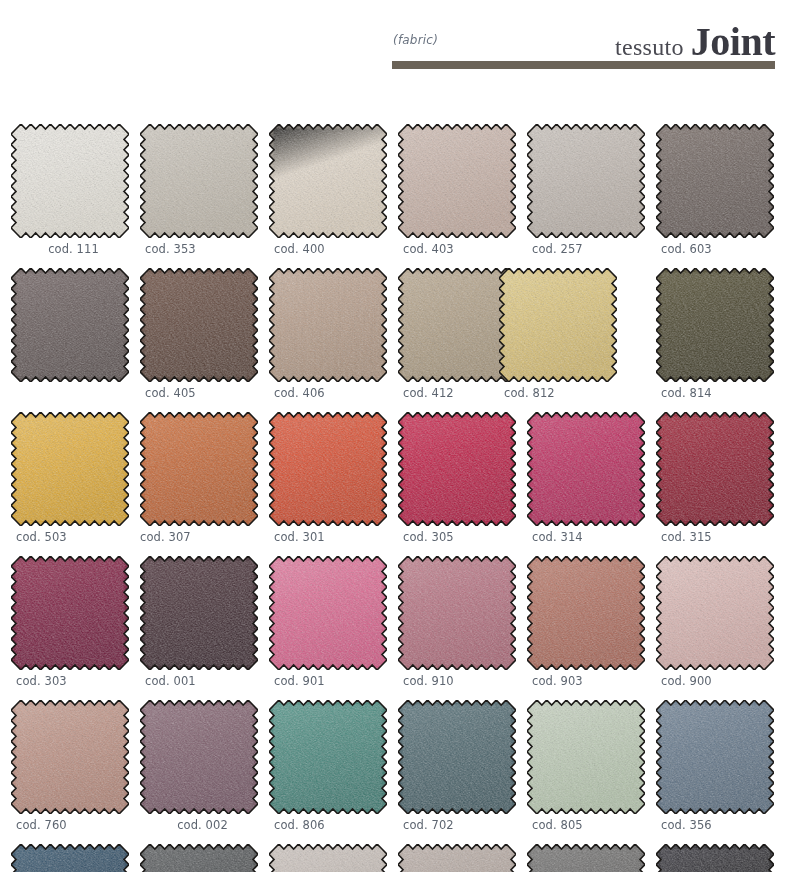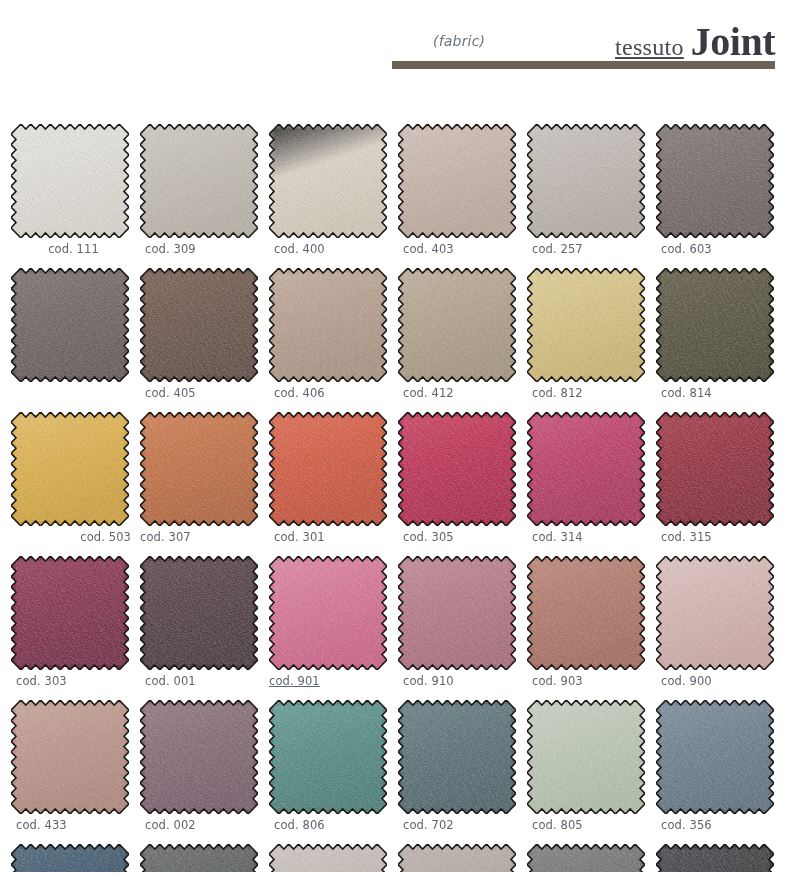--- a/index.html
+++ b/index.html
@@ -24,41 +24,39 @@
     top: 26px;
     width: 383px;
     height: 44px;
   }
   #header-fabric-tag {
     position: absolute;
     left: 1px;
     top: 7px;
     font-family: "DejaVu Sans", sans-serif;
     font-style: italic;
-    font-size: 14px;
+    font-size: 12px;
     letter-spacing: 0.2px;
     color: #6a7380;
     white-space: nowrap;
-    margin-left: 40px;
   }
   #header-brand {
     position: absolute;
     right: 0px;
     top: -4px;
     white-space: nowrap;
     line-height: 1;
   }
   #header-brand-tessuto {
     font-family: "Liberation Serif", "DejaVu Serif", serif;
     font-size: 24px;
     font-weight: 400;
     color: #4a4a52;
     letter-spacing: 0.3px;
     vertical-align: baseline;
-    text-decoration: underline;
   }
   #header-brand-joint {
     font-family: "Liberation Serif", "DejaVu Serif", serif;
     font-size: 40px;
     font-weight: 700;
     color: #3a3a42;
     letter-spacing: -0.5px;
     margin-left: 7px;
     vertical-align: baseline;
   }
@@ -192,21 +190,21 @@
   </defs>
   <path d="M 5 5 L 9.91 0 L 14.82 5 L 19.73 0 L 24.64 5 L 29.55 0 L 34.45 5 L 39.36 0 L 44.27 5 L 49.18 0 L 54.09 5 L 59.00 0 L 63.91 5 L 68.82 0 L 73.73 5 L 78.64 0 L 83.55 5 L 88.45 0 L 93.36 5 L 98.27 0 L 103.18 5 L 108.09 0 L 113.00 5 L 118 10.20 L 113 15.40 L 118 20.60 L 113 25.80 L 118 31.00 L 113 36.20 L 118 41.40 L 113 46.60 L 118 51.80 L 113 57.00 L 118 62.20 L 113 67.40 L 118 72.60 L 113 77.80 L 118 83.00 L 113 88.20 L 118 93.40 L 113 98.60 L 118 103.80 L 113 109.00 L 108.09 114 L 103.18 109 L 98.27 114 L 93.36 109 L 88.45 114 L 83.55 109 L 78.64 114 L 73.73 109 L 68.82 114 L 63.91 109 L 59.00 114 L 54.09 109 L 49.18 114 L 44.27 109 L 39.36 114 L 34.45 109 L 29.55 114 L 24.64 109 L 19.73 114 L 14.82 109 L 9.91 114 L 5.00 109 L 0 103.80 L 5 98.60 L 0 93.40 L 5 88.20 L 0 83.00 L 5 77.80 L 0 72.60 L 5 67.40 L 0 62.20 L 5 57.00 L 0 51.80 L 5 46.60 L 0 41.40 L 5 36.20 L 0 31.00 L 5 25.80 L 0 20.60 L 5 15.40 L 0 10.20 L 5 5.00 Z" fill="url(#gr2)"></path>
   <g clip-path="url(#cl2)">
     <rect x="0" y="0" width="118" height="114" fill="#d8d2c8" filter="url(#wv2)" opacity="0.85"></rect>
     <rect x="0" y="0" width="118" height="114" fill="#b8b0a2" filter="url(#wv2)" opacity="0.45" transform="translate(1.5,1.5)"></rect>
     <rect x="0" y="0" width="118" height="114" fill="none" stroke="#b8b0a2" stroke-width="9" opacity="0.22"></rect>
   </g>
   <path d="M 5 5 L 9.91 0 L 14.82 5 L 19.73 0 L 24.64 5 L 29.55 0 L 34.45 5 L 39.36 0 L 44.27 5 L 49.18 0 L 54.09 5 L 59.00 0 L 63.91 5 L 68.82 0 L 73.73 5 L 78.64 0 L 83.55 5 L 88.45 0 L 93.36 5 L 98.27 0 L 103.18 5 L 108.09 0 L 113.00 5 L 118 10.20 L 113 15.40 L 118 20.60 L 113 25.80 L 118 31.00 L 113 36.20 L 118 41.40 L 113 46.60 L 118 51.80 L 113 57.00 L 118 62.20 L 113 67.40 L 118 72.60 L 113 77.80 L 118 83.00 L 113 88.20 L 118 93.40 L 113 98.60 L 118 103.80 L 113 109.00 L 108.09 114 L 103.18 109 L 98.27 114 L 93.36 109 L 88.45 114 L 83.55 109 L 78.64 114 L 73.73 109 L 68.82 114 L 63.91 109 L 59.00 114 L 54.09 109 L 49.18 114 L 44.27 109 L 39.36 114 L 34.45 109 L 29.55 114 L 24.64 109 L 19.73 114 L 14.82 109 L 9.91 114 L 5.00 109 L 0 103.80 L 5 98.60 L 0 93.40 L 5 88.20 L 0 83.00 L 5 77.80 L 0 72.60 L 5 67.40 L 0 62.20 L 5 57.00 L 0 51.80 L 5 46.60 L 0 41.40 L 5 36.20 L 0 31.00 L 5 25.80 L 0 20.60 L 5 15.40 L 0 10.20 L 5 5.00 Z" fill="none" stroke="#1c1a18" stroke-width="1.6" stroke-linejoin="miter"></path>
 </svg>
         </div>
-        <div class="swatch-label" style="margin-left: 5px; color: rgb(93, 101, 112);">cod. 309</div>
+        <div class="swatch-label" style="margin-left: 5px; color: rgb(93, 101, 112);">cod. 353</div>
       </div>
       <div class="swatch-cell" style="left: 269px;">
         <div class="swatch-chip">
 <svg viewBox="0 0 118 114" xmlns="http://www.w3.org/2000/svg" shape-rendering="geometricPrecision">
   <defs>
     <filter id="wv3" x="0" y="0" width="100%" height="100%">
       <feTurbulence type="fractalNoise" baseFrequency="0.55 0.85" numOctaves="3" seed="24" result="n"></feTurbulence>
       <feColorMatrix in="n" type="saturate" values="0" result="ng"></feColorMatrix>
       <feComponentTransfer in="ng" result="nc">
         <feFuncA type="linear" slope="0.55" intercept="0"></feFuncA>
@@ -452,21 +450,21 @@
   <g clip-path="url(#cl10)">
     <rect x="0" y="0" width="118" height="114" fill="#c3b197" filter="url(#wv10)" opacity="0.85"></rect>
     <rect x="0" y="0" width="118" height="114" fill="#a08e72" filter="url(#wv10)" opacity="0.45" transform="translate(1.5,1.5)"></rect>
     <rect x="0" y="0" width="118" height="114" fill="none" stroke="#a08e72" stroke-width="9" opacity="0.22"></rect>
   </g>
   <path d="M 5 5 L 9.91 0 L 14.82 5 L 19.73 0 L 24.64 5 L 29.55 0 L 34.45 5 L 39.36 0 L 44.27 5 L 49.18 0 L 54.09 5 L 59.00 0 L 63.91 5 L 68.82 0 L 73.73 5 L 78.64 0 L 83.55 5 L 88.45 0 L 93.36 5 L 98.27 0 L 103.18 5 L 108.09 0 L 113.00 5 L 118 10.20 L 113 15.40 L 118 20.60 L 113 25.80 L 118 31.00 L 113 36.20 L 118 41.40 L 113 46.60 L 118 51.80 L 113 57.00 L 118 62.20 L 113 67.40 L 118 72.60 L 113 77.80 L 118 83.00 L 113 88.20 L 118 93.40 L 113 98.60 L 118 103.80 L 113 109.00 L 108.09 114 L 103.18 109 L 98.27 114 L 93.36 109 L 88.45 114 L 83.55 109 L 78.64 114 L 73.73 109 L 68.82 114 L 63.91 109 L 59.00 114 L 54.09 109 L 49.18 114 L 44.27 109 L 39.36 114 L 34.45 109 L 29.55 114 L 24.64 109 L 19.73 114 L 14.82 109 L 9.91 114 L 5.00 109 L 0 103.80 L 5 98.60 L 0 93.40 L 5 88.20 L 0 83.00 L 5 77.80 L 0 72.60 L 5 67.40 L 0 62.20 L 5 57.00 L 0 51.80 L 5 46.60 L 0 41.40 L 5 36.20 L 0 31.00 L 5 25.80 L 0 20.60 L 5 15.40 L 0 10.20 L 5 5.00 Z" fill="none" stroke="#1c1a18" stroke-width="1.6" stroke-linejoin="miter"></path>
 </svg>
         </div>
         <div class="swatch-label" style="margin-left: 5px; color: rgb(93, 101, 112);">cod. 412</div>
       </div>
-      <div class="swatch-cell" style="left: 527px;">
+      <div class="swatch-cell" style="left: 499px;">
         <div class="swatch-chip">
 <svg viewBox="0 0 118 114" xmlns="http://www.w3.org/2000/svg" shape-rendering="geometricPrecision">
   <defs>
     <filter id="wv11" x="0" y="0" width="100%" height="100%">
       <feTurbulence type="fractalNoise" baseFrequency="0.55 0.85" numOctaves="3" seed="80" result="n"></feTurbulence>
       <feColorMatrix in="n" type="saturate" values="0" result="ng"></feColorMatrix>
       <feComponentTransfer in="ng" result="nc">
         <feFuncA type="linear" slope="0.55" intercept="0"></feFuncA>
       </feComponentTransfer>
       <feComposite in="nc" in2="SourceGraphic" operator="in"></feComposite>
@@ -548,21 +546,21 @@
   </defs>
   <path d="M 5 5 L 9.91 0 L 14.82 5 L 19.73 0 L 24.64 5 L 29.55 0 L 34.45 5 L 39.36 0 L 44.27 5 L 49.18 0 L 54.09 5 L 59.00 0 L 63.91 5 L 68.82 0 L 73.73 5 L 78.64 0 L 83.55 5 L 88.45 0 L 93.36 5 L 98.27 0 L 103.18 5 L 108.09 0 L 113.00 5 L 118 10.20 L 113 15.40 L 118 20.60 L 113 25.80 L 118 31.00 L 113 36.20 L 118 41.40 L 113 46.60 L 118 51.80 L 113 57.00 L 118 62.20 L 113 67.40 L 118 72.60 L 113 77.80 L 118 83.00 L 113 88.20 L 118 93.40 L 113 98.60 L 118 103.80 L 113 109.00 L 108.09 114 L 103.18 109 L 98.27 114 L 93.36 109 L 88.45 114 L 83.55 109 L 78.64 114 L 73.73 109 L 68.82 114 L 63.91 109 L 59.00 114 L 54.09 109 L 49.18 114 L 44.27 109 L 39.36 114 L 34.45 109 L 29.55 114 L 24.64 109 L 19.73 114 L 14.82 109 L 9.91 114 L 5.00 109 L 0 103.80 L 5 98.60 L 0 93.40 L 5 88.20 L 0 83.00 L 5 77.80 L 0 72.60 L 5 67.40 L 0 62.20 L 5 57.00 L 0 51.80 L 5 46.60 L 0 41.40 L 5 36.20 L 0 31.00 L 5 25.80 L 0 20.60 L 5 15.40 L 0 10.20 L 5 5.00 Z" fill="url(#gr13)"></path>
   <g clip-path="url(#cl13)">
     <rect x="0" y="0" width="118" height="114" fill="#f3c253" filter="url(#wv13)" opacity="0.85"></rect>
     <rect x="0" y="0" width="118" height="114" fill="#d69c1d" filter="url(#wv13)" opacity="0.45" transform="translate(1.5,1.5)"></rect>
     <rect x="0" y="0" width="118" height="114" fill="none" stroke="#d69c1d" stroke-width="9" opacity="0.22"></rect>
   </g>
   <path d="M 5 5 L 9.91 0 L 14.82 5 L 19.73 0 L 24.64 5 L 29.55 0 L 34.45 5 L 39.36 0 L 44.27 5 L 49.18 0 L 54.09 5 L 59.00 0 L 63.91 5 L 68.82 0 L 73.73 5 L 78.64 0 L 83.55 5 L 88.45 0 L 93.36 5 L 98.27 0 L 103.18 5 L 108.09 0 L 113.00 5 L 118 10.20 L 113 15.40 L 118 20.60 L 113 25.80 L 118 31.00 L 113 36.20 L 118 41.40 L 113 46.60 L 118 51.80 L 113 57.00 L 118 62.20 L 113 67.40 L 118 72.60 L 113 77.80 L 118 83.00 L 113 88.20 L 118 93.40 L 113 98.60 L 118 103.80 L 113 109.00 L 108.09 114 L 103.18 109 L 98.27 114 L 93.36 109 L 88.45 114 L 83.55 109 L 78.64 114 L 73.73 109 L 68.82 114 L 63.91 109 L 59.00 114 L 54.09 109 L 49.18 114 L 44.27 109 L 39.36 114 L 34.45 109 L 29.55 114 L 24.64 109 L 19.73 114 L 14.82 109 L 9.91 114 L 5.00 109 L 0 103.80 L 5 98.60 L 0 93.40 L 5 88.20 L 0 83.00 L 5 77.80 L 0 72.60 L 5 67.40 L 0 62.20 L 5 57.00 L 0 51.80 L 5 46.60 L 0 41.40 L 5 36.20 L 0 31.00 L 5 25.80 L 0 20.60 L 5 15.40 L 0 10.20 L 5 5.00 Z" fill="none" stroke="#1c1a18" stroke-width="1.6" stroke-linejoin="miter"></path>
 </svg>
         </div>
-        <div class="swatch-label" style="margin-left: 5px; color: rgb(93, 101, 112); text-align: right;">cod. 503</div>
+        <div class="swatch-label" style="margin-left: 5px; color: rgb(93, 101, 112);">cod. 503</div>
       </div>
       <div class="swatch-cell" style="left: 140px;">
         <div class="swatch-chip">
 <svg viewBox="0 0 118 114" xmlns="http://www.w3.org/2000/svg" shape-rendering="geometricPrecision">
   <defs>
     <filter id="wv14" x="0" y="0" width="100%" height="100%">
       <feTurbulence type="fractalNoise" baseFrequency="0.55 0.85" numOctaves="3" seed="101" result="n"></feTurbulence>
       <feColorMatrix in="n" type="saturate" values="0" result="ng"></feColorMatrix>
       <feComponentTransfer in="ng" result="nc">
         <feFuncA type="linear" slope="0.55" intercept="0"></feFuncA>
@@ -806,21 +804,21 @@
   </defs>
   <path d="M 5 5 L 9.91 0 L 14.82 5 L 19.73 0 L 24.64 5 L 29.55 0 L 34.45 5 L 39.36 0 L 44.27 5 L 49.18 0 L 54.09 5 L 59.00 0 L 63.91 5 L 68.82 0 L 73.73 5 L 78.64 0 L 83.55 5 L 88.45 0 L 93.36 5 L 98.27 0 L 103.18 5 L 108.09 0 L 113.00 5 L 118 10.20 L 113 15.40 L 118 20.60 L 113 25.80 L 118 31.00 L 113 36.20 L 118 41.40 L 113 46.60 L 118 51.80 L 113 57.00 L 118 62.20 L 113 67.40 L 118 72.60 L 113 77.80 L 118 83.00 L 113 88.20 L 118 93.40 L 113 98.60 L 118 103.80 L 113 109.00 L 108.09 114 L 103.18 109 L 98.27 114 L 93.36 109 L 88.45 114 L 83.55 109 L 78.64 114 L 73.73 109 L 68.82 114 L 63.91 109 L 59.00 114 L 54.09 109 L 49.18 114 L 44.27 109 L 39.36 114 L 34.45 109 L 29.55 114 L 24.64 109 L 19.73 114 L 14.82 109 L 9.91 114 L 5.00 109 L 0 103.80 L 5 98.60 L 0 93.40 L 5 88.20 L 0 83.00 L 5 77.80 L 0 72.60 L 5 67.40 L 0 62.20 L 5 57.00 L 0 51.80 L 5 46.60 L 0 41.40 L 5 36.20 L 0 31.00 L 5 25.80 L 0 20.60 L 5 15.40 L 0 10.20 L 5 5.00 Z" fill="url(#gr21)"></path>
   <g clip-path="url(#cl21)">
     <rect x="0" y="0" width="118" height="114" fill="#ec7fa5" filter="url(#wv21)" opacity="0.85"></rect>
     <rect x="0" y="0" width="118" height="114" fill="#d14d7c" filter="url(#wv21)" opacity="0.45" transform="translate(1.5,1.5)"></rect>
     <rect x="0" y="0" width="118" height="114" fill="none" stroke="#d14d7c" stroke-width="9" opacity="0.22"></rect>
   </g>
   <path d="M 5 5 L 9.91 0 L 14.82 5 L 19.73 0 L 24.64 5 L 29.55 0 L 34.45 5 L 39.36 0 L 44.27 5 L 49.18 0 L 54.09 5 L 59.00 0 L 63.91 5 L 68.82 0 L 73.73 5 L 78.64 0 L 83.55 5 L 88.45 0 L 93.36 5 L 98.27 0 L 103.18 5 L 108.09 0 L 113.00 5 L 118 10.20 L 113 15.40 L 118 20.60 L 113 25.80 L 118 31.00 L 113 36.20 L 118 41.40 L 113 46.60 L 118 51.80 L 113 57.00 L 118 62.20 L 113 67.40 L 118 72.60 L 113 77.80 L 118 83.00 L 113 88.20 L 118 93.40 L 113 98.60 L 118 103.80 L 113 109.00 L 108.09 114 L 103.18 109 L 98.27 114 L 93.36 109 L 88.45 114 L 83.55 109 L 78.64 114 L 73.73 109 L 68.82 114 L 63.91 109 L 59.00 114 L 54.09 109 L 49.18 114 L 44.27 109 L 39.36 114 L 34.45 109 L 29.55 114 L 24.64 109 L 19.73 114 L 14.82 109 L 9.91 114 L 5.00 109 L 0 103.80 L 5 98.60 L 0 93.40 L 5 88.20 L 0 83.00 L 5 77.80 L 0 72.60 L 5 67.40 L 0 62.20 L 5 57.00 L 0 51.80 L 5 46.60 L 0 41.40 L 5 36.20 L 0 31.00 L 5 25.80 L 0 20.60 L 5 15.40 L 0 10.20 L 5 5.00 Z" fill="none" stroke="#1c1a18" stroke-width="1.6" stroke-linejoin="miter"></path>
 </svg>
         </div>
-        <div class="swatch-label" style="color: rgb(93, 101, 112); text-decoration: underline;">cod. 901</div>
+        <div class="swatch-label" style="margin-left: 5px; color: rgb(93, 101, 112);">cod. 901</div>
       </div>
       <div class="swatch-cell" style="left: 398px;">
         <div class="swatch-chip">
 <svg viewBox="0 0 118 114" xmlns="http://www.w3.org/2000/svg" shape-rendering="geometricPrecision">
   <defs>
     <filter id="wv22" x="0" y="0" width="100%" height="100%">
       <feTurbulence type="fractalNoise" baseFrequency="0.55 0.85" numOctaves="3" seed="157" result="n"></feTurbulence>
       <feColorMatrix in="n" type="saturate" values="0" result="ng"></feColorMatrix>
       <feComponentTransfer in="ng" result="nc">
         <feFuncA type="linear" slope="0.55" intercept="0"></feFuncA>
@@ -936,21 +934,21 @@
   </defs>
   <path d="M 5 5 L 9.91 0 L 14.82 5 L 19.73 0 L 24.64 5 L 29.55 0 L 34.45 5 L 39.36 0 L 44.27 5 L 49.18 0 L 54.09 5 L 59.00 0 L 63.91 5 L 68.82 0 L 73.73 5 L 78.64 0 L 83.55 5 L 88.45 0 L 93.36 5 L 98.27 0 L 103.18 5 L 108.09 0 L 113.00 5 L 118 10.20 L 113 15.40 L 118 20.60 L 113 25.80 L 118 31.00 L 113 36.20 L 118 41.40 L 113 46.60 L 118 51.80 L 113 57.00 L 118 62.20 L 113 67.40 L 118 72.60 L 113 77.80 L 118 83.00 L 113 88.20 L 118 93.40 L 113 98.60 L 118 103.80 L 113 109.00 L 108.09 114 L 103.18 109 L 98.27 114 L 93.36 109 L 88.45 114 L 83.55 109 L 78.64 114 L 73.73 109 L 68.82 114 L 63.91 109 L 59.00 114 L 54.09 109 L 49.18 114 L 44.27 109 L 39.36 114 L 34.45 109 L 29.55 114 L 24.64 109 L 19.73 114 L 14.82 109 L 9.91 114 L 5.00 109 L 0 103.80 L 5 98.60 L 0 93.40 L 5 88.20 L 0 83.00 L 5 77.80 L 0 72.60 L 5 67.40 L 0 62.20 L 5 57.00 L 0 51.80 L 5 46.60 L 0 41.40 L 5 36.20 L 0 31.00 L 5 25.80 L 0 20.60 L 5 15.40 L 0 10.20 L 5 5.00 Z" fill="url(#gr25)"></path>
   <g clip-path="url(#cl25)">
     <rect x="0" y="0" width="118" height="114" fill="#cfa496" filter="url(#wv25)" opacity="0.85"></rect>
     <rect x="0" y="0" width="118" height="114" fill="#ae7c6d" filter="url(#wv25)" opacity="0.45" transform="translate(1.5,1.5)"></rect>
     <rect x="0" y="0" width="118" height="114" fill="none" stroke="#ae7c6d" stroke-width="9" opacity="0.22"></rect>
   </g>
   <path d="M 5 5 L 9.91 0 L 14.82 5 L 19.73 0 L 24.64 5 L 29.55 0 L 34.45 5 L 39.36 0 L 44.27 5 L 49.18 0 L 54.09 5 L 59.00 0 L 63.91 5 L 68.82 0 L 73.73 5 L 78.64 0 L 83.55 5 L 88.45 0 L 93.36 5 L 98.27 0 L 103.18 5 L 108.09 0 L 113.00 5 L 118 10.20 L 113 15.40 L 118 20.60 L 113 25.80 L 118 31.00 L 113 36.20 L 118 41.40 L 113 46.60 L 118 51.80 L 113 57.00 L 118 62.20 L 113 67.40 L 118 72.60 L 113 77.80 L 118 83.00 L 113 88.20 L 118 93.40 L 113 98.60 L 118 103.80 L 113 109.00 L 108.09 114 L 103.18 109 L 98.27 114 L 93.36 109 L 88.45 114 L 83.55 109 L 78.64 114 L 73.73 109 L 68.82 114 L 63.91 109 L 59.00 114 L 54.09 109 L 49.18 114 L 44.27 109 L 39.36 114 L 34.45 109 L 29.55 114 L 24.64 109 L 19.73 114 L 14.82 109 L 9.91 114 L 5.00 109 L 0 103.80 L 5 98.60 L 0 93.40 L 5 88.20 L 0 83.00 L 5 77.80 L 0 72.60 L 5 67.40 L 0 62.20 L 5 57.00 L 0 51.80 L 5 46.60 L 0 41.40 L 5 36.20 L 0 31.00 L 5 25.80 L 0 20.60 L 5 15.40 L 0 10.20 L 5 5.00 Z" fill="none" stroke="#1c1a18" stroke-width="1.6" stroke-linejoin="miter"></path>
 </svg>
         </div>
-        <div class="swatch-label" style="margin-left: 5px; color: rgb(93, 101, 112);">cod. 433</div>
+        <div class="swatch-label" style="margin-left: 5px; color: rgb(93, 101, 112);">cod. 760</div>
       </div>
       <div class="swatch-cell" style="left: 140px;">
         <div class="swatch-chip">
 <svg viewBox="0 0 118 114" xmlns="http://www.w3.org/2000/svg" shape-rendering="geometricPrecision">
   <defs>
     <filter id="wv26" x="0" y="0" width="100%" height="100%">
       <feTurbulence type="fractalNoise" baseFrequency="0.55 0.85" numOctaves="3" seed="185" result="n"></feTurbulence>
       <feColorMatrix in="n" type="saturate" values="0" result="ng"></feColorMatrix>
       <feComponentTransfer in="ng" result="nc">
         <feFuncA type="linear" slope="0.55" intercept="0"></feFuncA>
@@ -968,21 +966,21 @@
   </defs>
   <path d="M 5 5 L 9.91 0 L 14.82 5 L 19.73 0 L 24.64 5 L 29.55 0 L 34.45 5 L 39.36 0 L 44.27 5 L 49.18 0 L 54.09 5 L 59.00 0 L 63.91 5 L 68.82 0 L 73.73 5 L 78.64 0 L 83.55 5 L 88.45 0 L 93.36 5 L 98.27 0 L 103.18 5 L 108.09 0 L 113.00 5 L 118 10.20 L 113 15.40 L 118 20.60 L 113 25.80 L 118 31.00 L 113 36.20 L 118 41.40 L 113 46.60 L 118 51.80 L 113 57.00 L 118 62.20 L 113 67.40 L 118 72.60 L 113 77.80 L 118 83.00 L 113 88.20 L 118 93.40 L 113 98.60 L 118 103.80 L 113 109.00 L 108.09 114 L 103.18 109 L 98.27 114 L 93.36 109 L 88.45 114 L 83.55 109 L 78.64 114 L 73.73 109 L 68.82 114 L 63.91 109 L 59.00 114 L 54.09 109 L 49.18 114 L 44.27 109 L 39.36 114 L 34.45 109 L 29.55 114 L 24.64 109 L 19.73 114 L 14.82 109 L 9.91 114 L 5.00 109 L 0 103.80 L 5 98.60 L 0 93.40 L 5 88.20 L 0 83.00 L 5 77.80 L 0 72.60 L 5 67.40 L 0 62.20 L 5 57.00 L 0 51.80 L 5 46.60 L 0 41.40 L 5 36.20 L 0 31.00 L 5 25.80 L 0 20.60 L 5 15.40 L 0 10.20 L 5 5.00 Z" fill="url(#gr26)"></path>
   <g clip-path="url(#cl26)">
     <rect x="0" y="0" width="118" height="114" fill="#8d6b79" filter="url(#wv26)" opacity="0.85"></rect>
     <rect x="0" y="0" width="118" height="114" fill="#674656" filter="url(#wv26)" opacity="0.45" transform="translate(1.5,1.5)"></rect>
     <rect x="0" y="0" width="118" height="114" fill="none" stroke="#674656" stroke-width="9" opacity="0.22"></rect>
   </g>
   <path d="M 5 5 L 9.91 0 L 14.82 5 L 19.73 0 L 24.64 5 L 29.55 0 L 34.45 5 L 39.36 0 L 44.27 5 L 49.18 0 L 54.09 5 L 59.00 0 L 63.91 5 L 68.82 0 L 73.73 5 L 78.64 0 L 83.55 5 L 88.45 0 L 93.36 5 L 98.27 0 L 103.18 5 L 108.09 0 L 113.00 5 L 118 10.20 L 113 15.40 L 118 20.60 L 113 25.80 L 118 31.00 L 113 36.20 L 118 41.40 L 113 46.60 L 118 51.80 L 113 57.00 L 118 62.20 L 113 67.40 L 118 72.60 L 113 77.80 L 118 83.00 L 113 88.20 L 118 93.40 L 113 98.60 L 118 103.80 L 113 109.00 L 108.09 114 L 103.18 109 L 98.27 114 L 93.36 109 L 88.45 114 L 83.55 109 L 78.64 114 L 73.73 109 L 68.82 114 L 63.91 109 L 59.00 114 L 54.09 109 L 49.18 114 L 44.27 109 L 39.36 114 L 34.45 109 L 29.55 114 L 24.64 109 L 19.73 114 L 14.82 109 L 9.91 114 L 5.00 109 L 0 103.80 L 5 98.60 L 0 93.40 L 5 88.20 L 0 83.00 L 5 77.80 L 0 72.60 L 5 67.40 L 0 62.20 L 5 57.00 L 0 51.80 L 5 46.60 L 0 41.40 L 5 36.20 L 0 31.00 L 5 25.80 L 0 20.60 L 5 15.40 L 0 10.20 L 5 5.00 Z" fill="none" stroke="#1c1a18" stroke-width="1.6" stroke-linejoin="miter"></path>
 </svg>
         </div>
-        <div class="swatch-label" style="margin-left: 5px; color: rgb(93, 101, 112);">cod. 002</div>
+        <div class="swatch-label" style="margin-left: 5px; color: rgb(93, 101, 112); text-align: center;">cod. 002</div>
       </div>
       <div class="swatch-cell" style="left: 269px;">
         <div class="swatch-chip">
 <svg viewBox="0 0 118 114" xmlns="http://www.w3.org/2000/svg" shape-rendering="geometricPrecision">
   <defs>
     <filter id="wv27" x="0" y="0" width="100%" height="100%">
       <feTurbulence type="fractalNoise" baseFrequency="0.55 0.85" numOctaves="3" seed="192" result="n"></feTurbulence>
       <feColorMatrix in="n" type="saturate" values="0" result="ng"></feColorMatrix>
       <feComponentTransfer in="ng" result="nc">
         <feFuncA type="linear" slope="0.55" intercept="0"></feFuncA>

